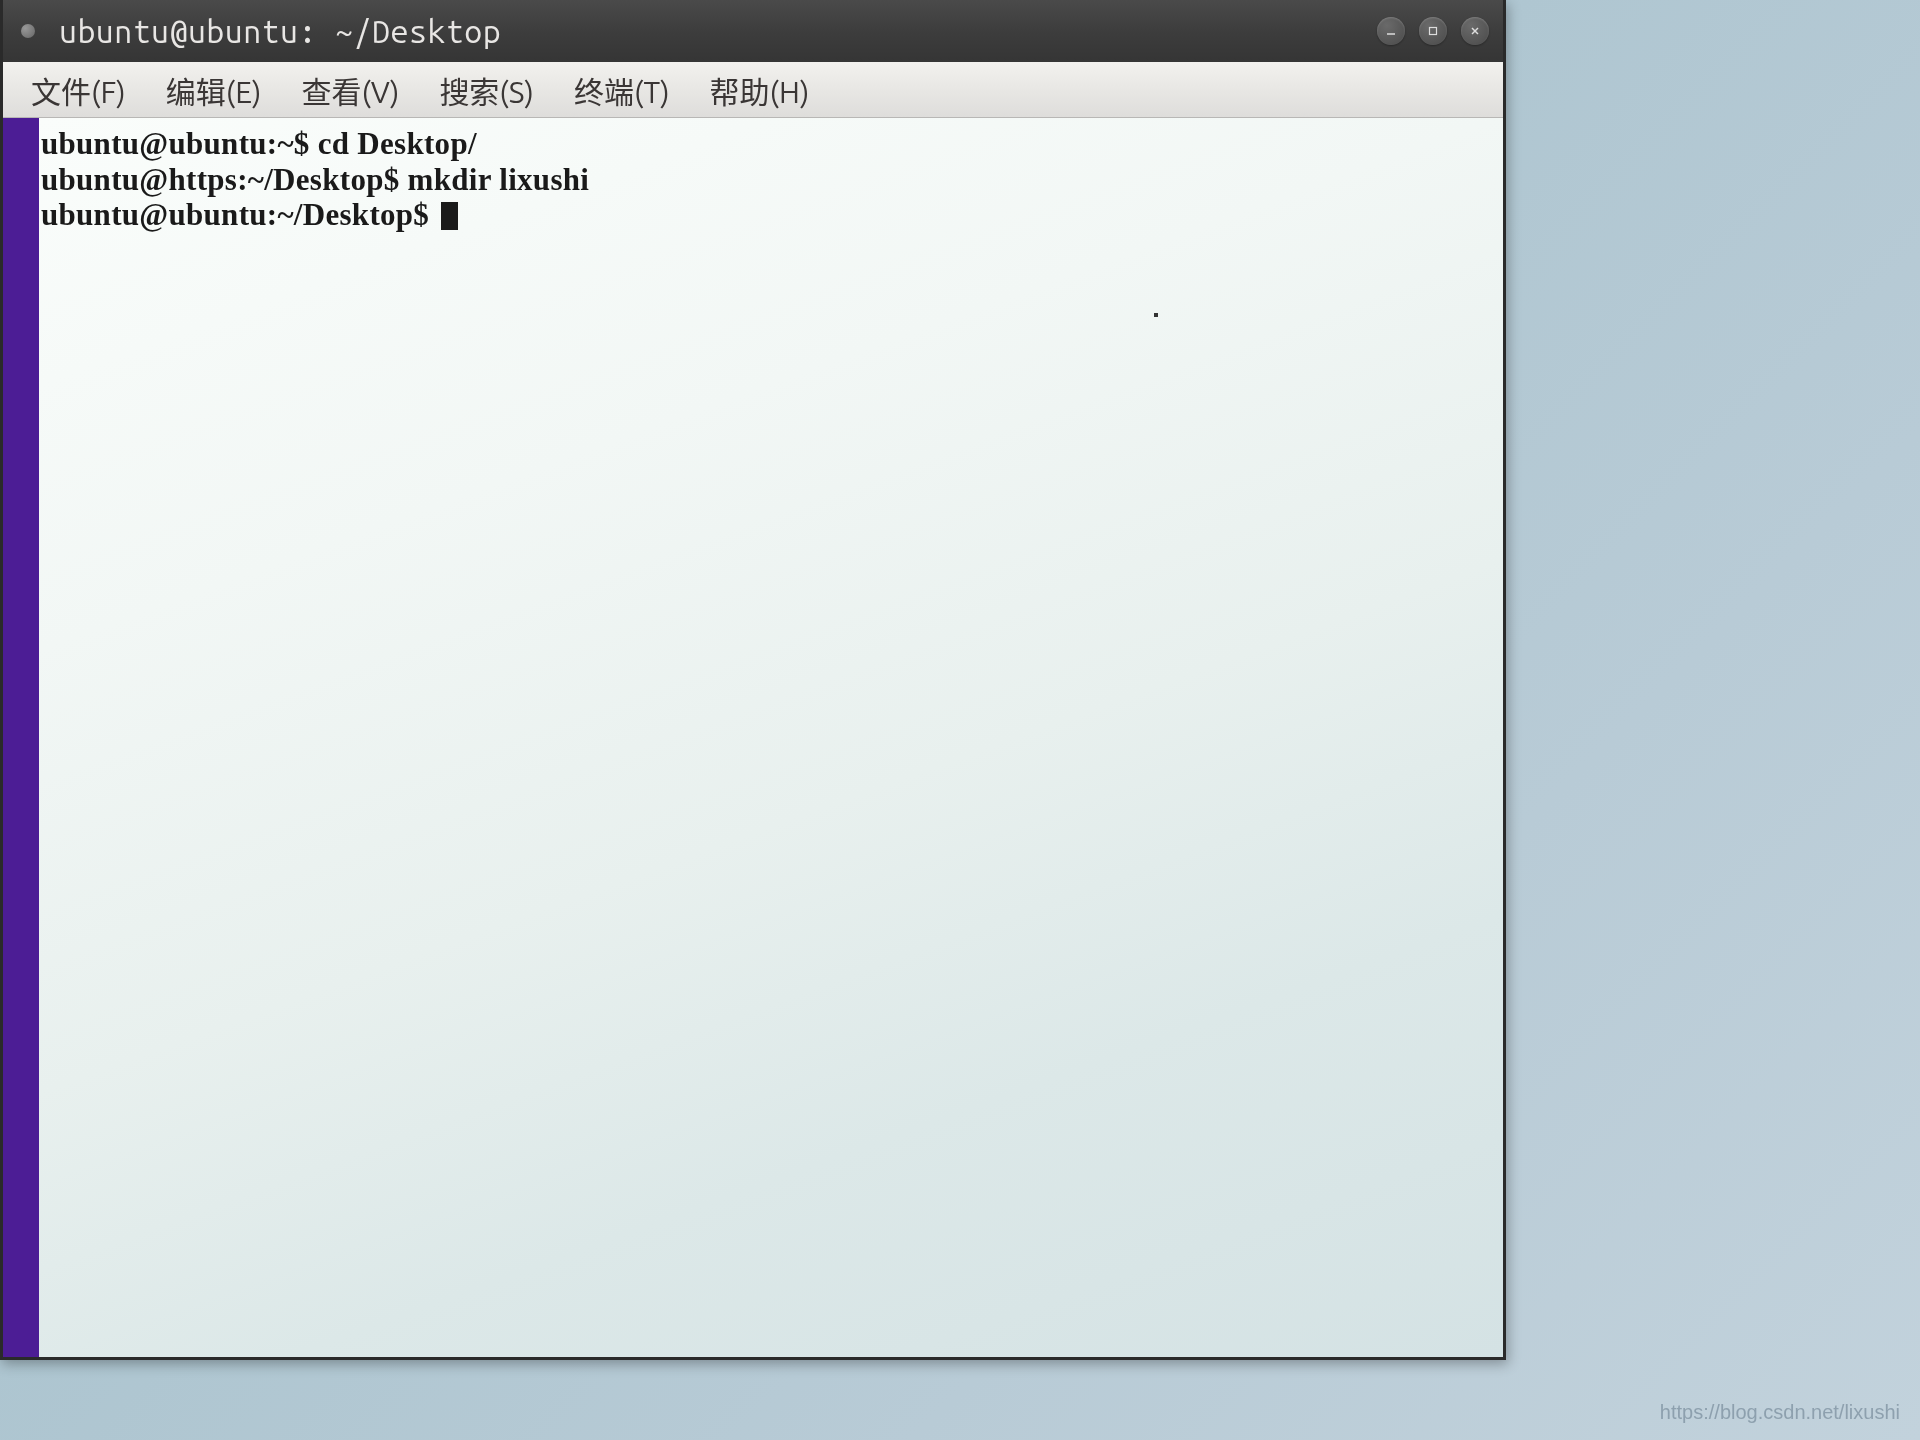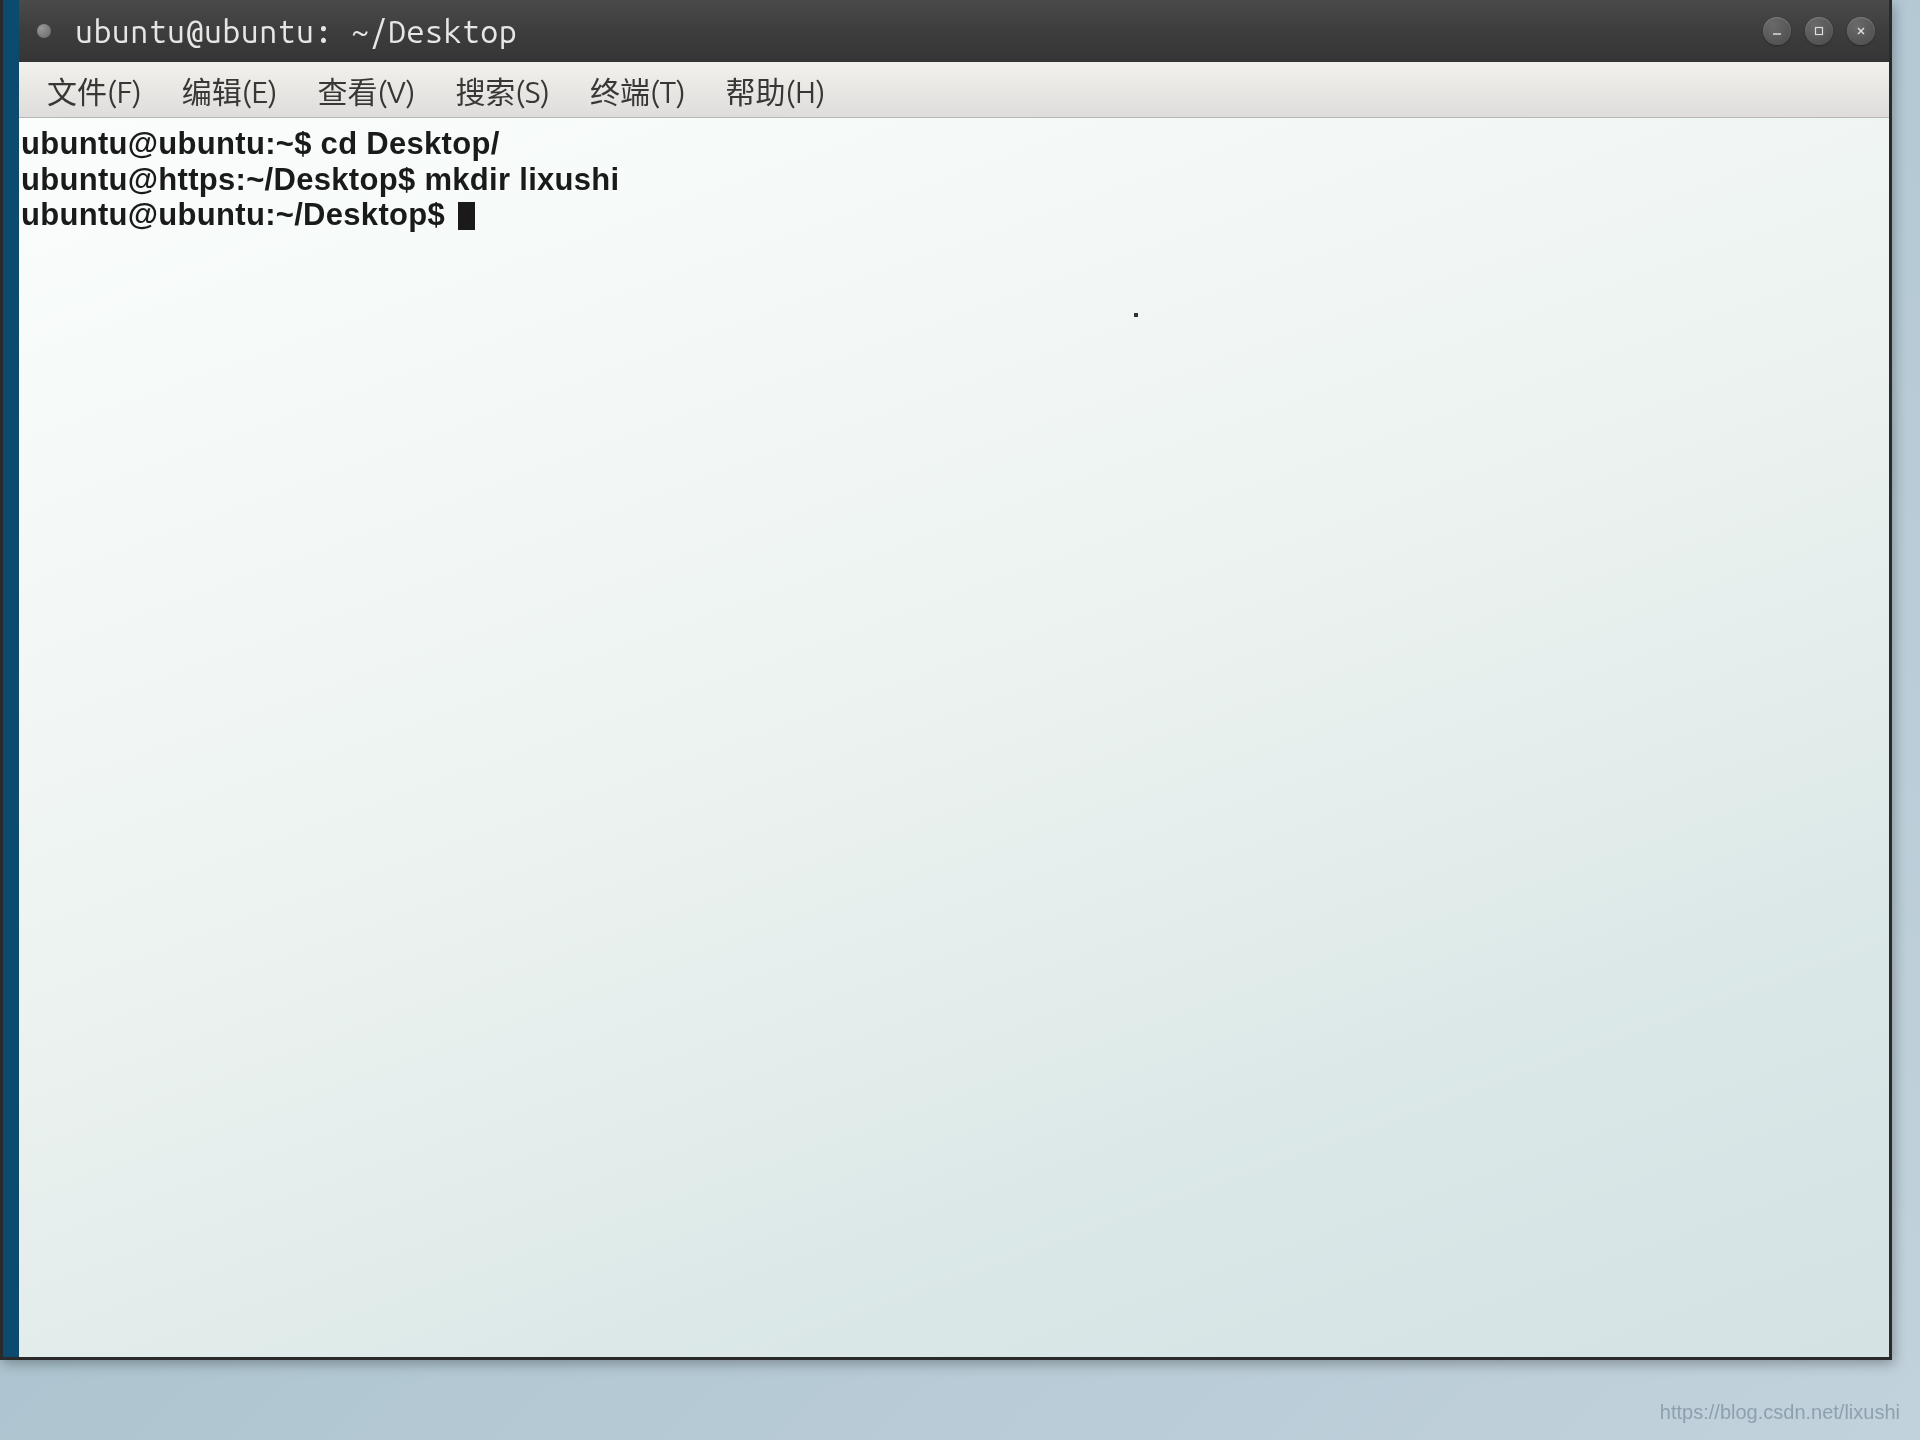--- a/index.html
+++ b/index.html
@@ -14,27 +14,26 @@
       background: linear-gradient(135deg, #c8d4dc 0%, #adc5d0 40%, #b8cbd6 70%, #c2d2dc 100%);
       font-family: "Ubuntu", "DejaVu Sans", sans-serif;
       overflow: hidden;
       position: relative;
     }
     
     .terminal-window {
       position: absolute;
       top: 0;
       left: 0;
-      width: 1892px;
+      width: 1506px;
       height: 1360px;
-      background: #0c4a6e;
+      background: #4c1d95;
       border: 3px solid #2a2a2a;
       border-top: none;
       box-shadow: 2px 4px 12px rgba(0,0,0,0.3);
-      padding-left: 16px;
     }
     
     .title-bar {
       height: 62px;
       background: linear-gradient(to bottom, #4a4a4a 0%, #3d3d3d 50%, #353535 100%);
       display: flex;
       align-items: center;
       padding: 0 18px;
       position: relative;
     }
@@ -94,27 +93,28 @@
       font-size: 30px;
       color: #3a3635;
       cursor: pointer;
       font-family: "Ubuntu", "Noto Sans CJK SC", sans-serif;
     }
     
     .terminal-body {
       background: linear-gradient(160deg, #fafdfb 0%, #f2f7f5 30%, #e8f0ee 55%, #dce8e8 75%, #d4e2e4 100%);
       height: calc(100% - 118px);
       padding: 8px 0;
-      font-family: Liberation Sans, sans-serif;
+      font-family: Liberation Serif, serif;
       font-size: 31px;
       line-height: 1.15;
       color: #1a1a1a;
       font-weight: bold;
       letter-spacing: 0.3px;
       position: relative;
+      margin-left: 36px;
     }
     
     .terminal-line {
       white-space: pre;
       padding: 0 2px;
     }
     
     .cursor-block {
       display: inline-block;
       width: 17px;

